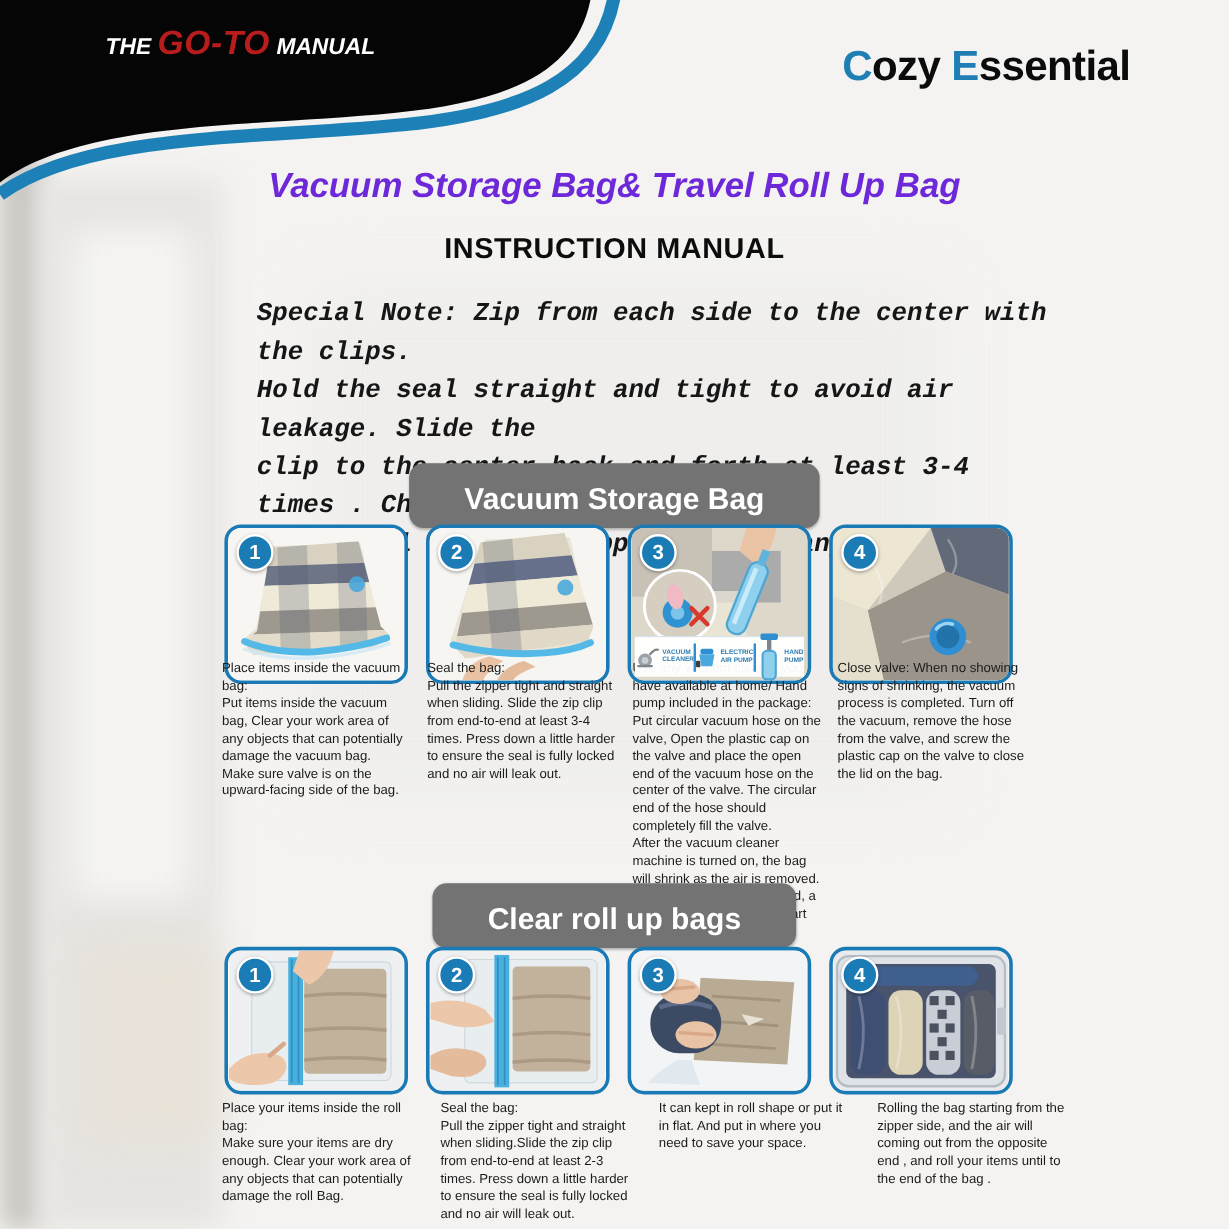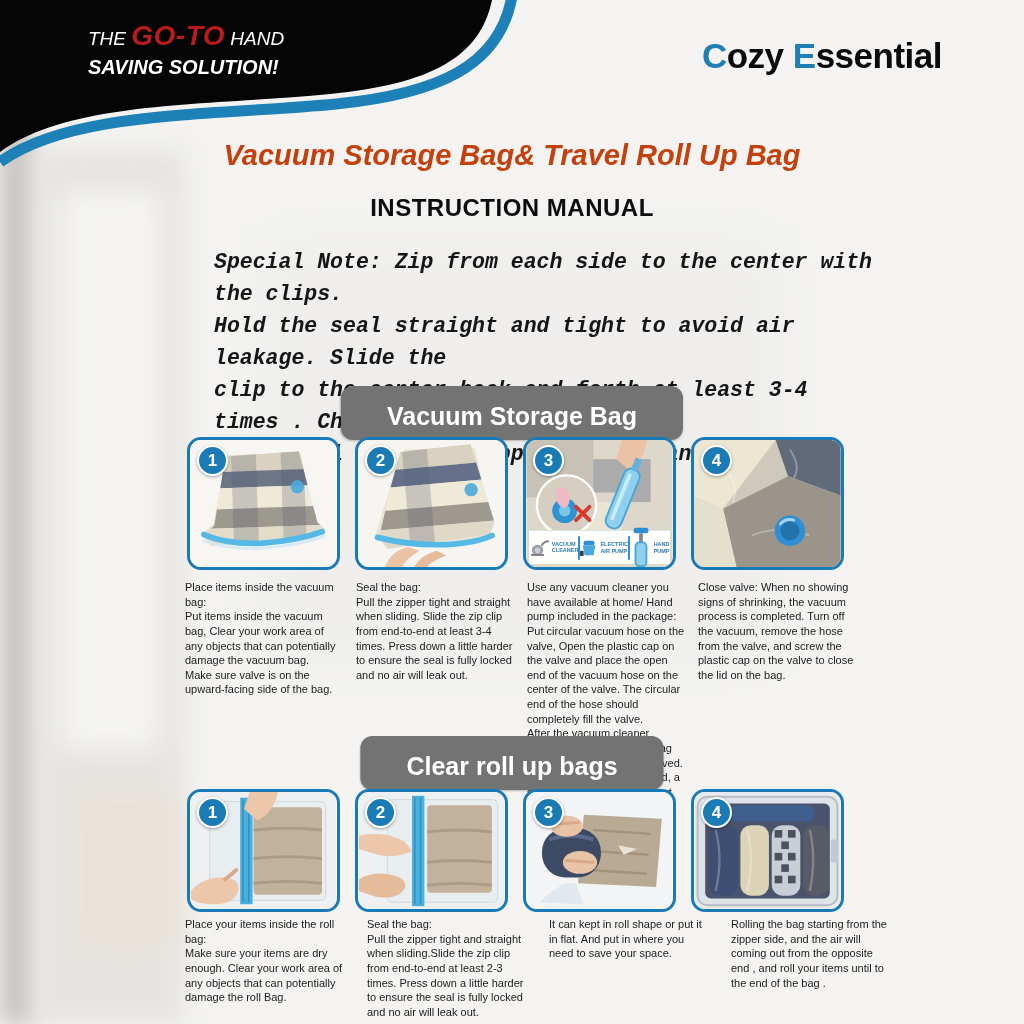--- a/index.html
+++ b/index.html
@@ -10,30 +10,30 @@
   .bg{position:absolute;pointer-events:none;}
   .bg-edge{left:0;top:130px;width:36px;height:894px;background:#c9c6c2;filter:blur(10px);}
   .bg-wardrobe{left:34px;top:150px;width:150px;height:874px;background:#e6e4e1;filter:blur(12px);}
   .bg-hang{left:60px;top:190px;width:100px;height:560px;background:#f5f4f2;filter:blur(14px);}
   .bg-shelf{left:70px;top:790px;width:110px;height:160px;background:#e9e2d6;filter:blur(16px);opacity:.8;}
   .bg-mid{left:260px;top:240px;width:520px;height:420px;background:#edecea;filter:blur(26px);opacity:.7;}
 
   
   .header-svg{position:absolute;left:0;top:0;}
   .tagline{position:absolute;left:88px;top:18px;color:#fff;font-style:italic;line-height:1.25;}
-  .tagline .t-sm{font-size:19px;font-weight:400;}
+  .tagline .t-sm{font-size:19px;font-weight:700;}
   .tagline .t-goto{font-size:28px;font-weight:700;color:#b91c1c;letter-spacing:.5px;}
   .tagline .t-line2{font-size:20px;font-weight:700;display:block;margin-top:2px;}
   .brand{position:absolute;right:82px;top:36px;font-size:35px;font-weight:700;
          letter-spacing:-.5px;color:#0b0b0b;}
   .brand .b-blue{color:#1f7fb4;}
 
   
   .title{position:absolute;left:0;top:139px;width:100%;text-align:center;
-         font-size:29px;font-weight:700;font-style:italic;color:#c2410c;}
+         font-size:29px;font-weight:700;font-style:italic;color:#6d28d9;}
   .subtitle{position:absolute;left:0;top:194px;width:100%;text-align:center;
          font-size:24px;font-weight:700;color:#0d0d0d;letter-spacing:.5px;}
   .note{position:absolute;left:214px;top:246px;width:670px;font-size:21.5px;
         font-weight:700;font-style:italic;color:#161616;line-height:32px;white-space:pre-line;font-family:Liberation Mono, monospace;}
 
   
   .section-pill{position:absolute;left:50%;transform:translateX(-50%);
         background:#737373;color:#fff;font-size:25px;font-weight:700;
         padding:16px 46px 9px;border-radius:12px;white-space:nowrap;
         box-shadow:0 1px 2px rgba(0,0,0,.25);}
@@ -54,41 +54,40 @@
   
   .pump-strip{position:absolute;left:3px;right:3px;bottom:3px;height:33px;
         background:rgba(255,255,255,.96);display:flex;align-items:center;
         justify-content:space-around;z-index:2;border-top:1px solid #d8e4ec;}
   .pump-item{display:flex;align-items:center;gap:2px;}
   .pump-label{font-size:5.5px;font-weight:700;color:#2c7cb0;width:30px;line-height:1.15;}
   .pump-divider{width:2px;height:24px;background:#2f8fd0;border-radius:1px;}
 
   
   .row-text{position:absolute;left:185px;display:flex;gap:13px;}
-  .row-text-1{top:580px;} .row-text-2{top:917px;gap:24px;}
+  .row-text-1{top:550px;} .row-text-2{top:917px;gap:24px;}
   .step-text{width:158px;flex:none;font-size:11px;line-height:1.33;color:#1c1c1c;
         white-space:pre-line;}
 </style>
 </head>
 <body>
 
 <div class="bg bg-edge"></div>
 <div class="bg bg-wardrobe"></div>
 <div class="bg bg-hang"></div>
 <div class="bg bg-shelf"></div>
 <div class="bg bg-mid"></div>
 
 <svg class="header-svg" width="1024" height="210" viewBox="0 0 1024 210">
   <path d="M0,0 L492,0 C480,58 430,84 330,94 C210,106 70,100 0,152 Z" fill="#050505"></path>
   <path d="M512,-4 C500,66 438,94 336,104 C214,116 72,110 0,162" stroke="#1d80b6" stroke-width="11" fill="none"></path>
 </svg>
 
 <div class="tagline">
-  <span class="t-sm">THE </span><span class="t-goto">GO-TO</span><span class="t-sm"> HAND</span>
-  <span class="t-line2">SAVING SOLUTION!</span>
+  <span class="t-sm">THE </span><span class="t-goto">GO-TO</span><span class="t-sm"> MANUAL</span>
 </div>
 
 <div class="brand"><span class="b-blue">C</span><span>ozy </span><span class="b-blue">E</span><span>ssential</span></div>
 
 <div class="title">Vacuum Storage Bag&amp; Travel Roll Up Bag</div>
 <div class="subtitle">INSTRUCTION MANUAL</div>
 <div class="note">Special Note:   Zip from each side to the center with the clips.
 Hold the seal straight and tight to avoid air leakage. Slide the
 clip to the center back and forth at least 3-4 times .  Check the
 whole seal is fully zipped without any leaking holes.</div>

